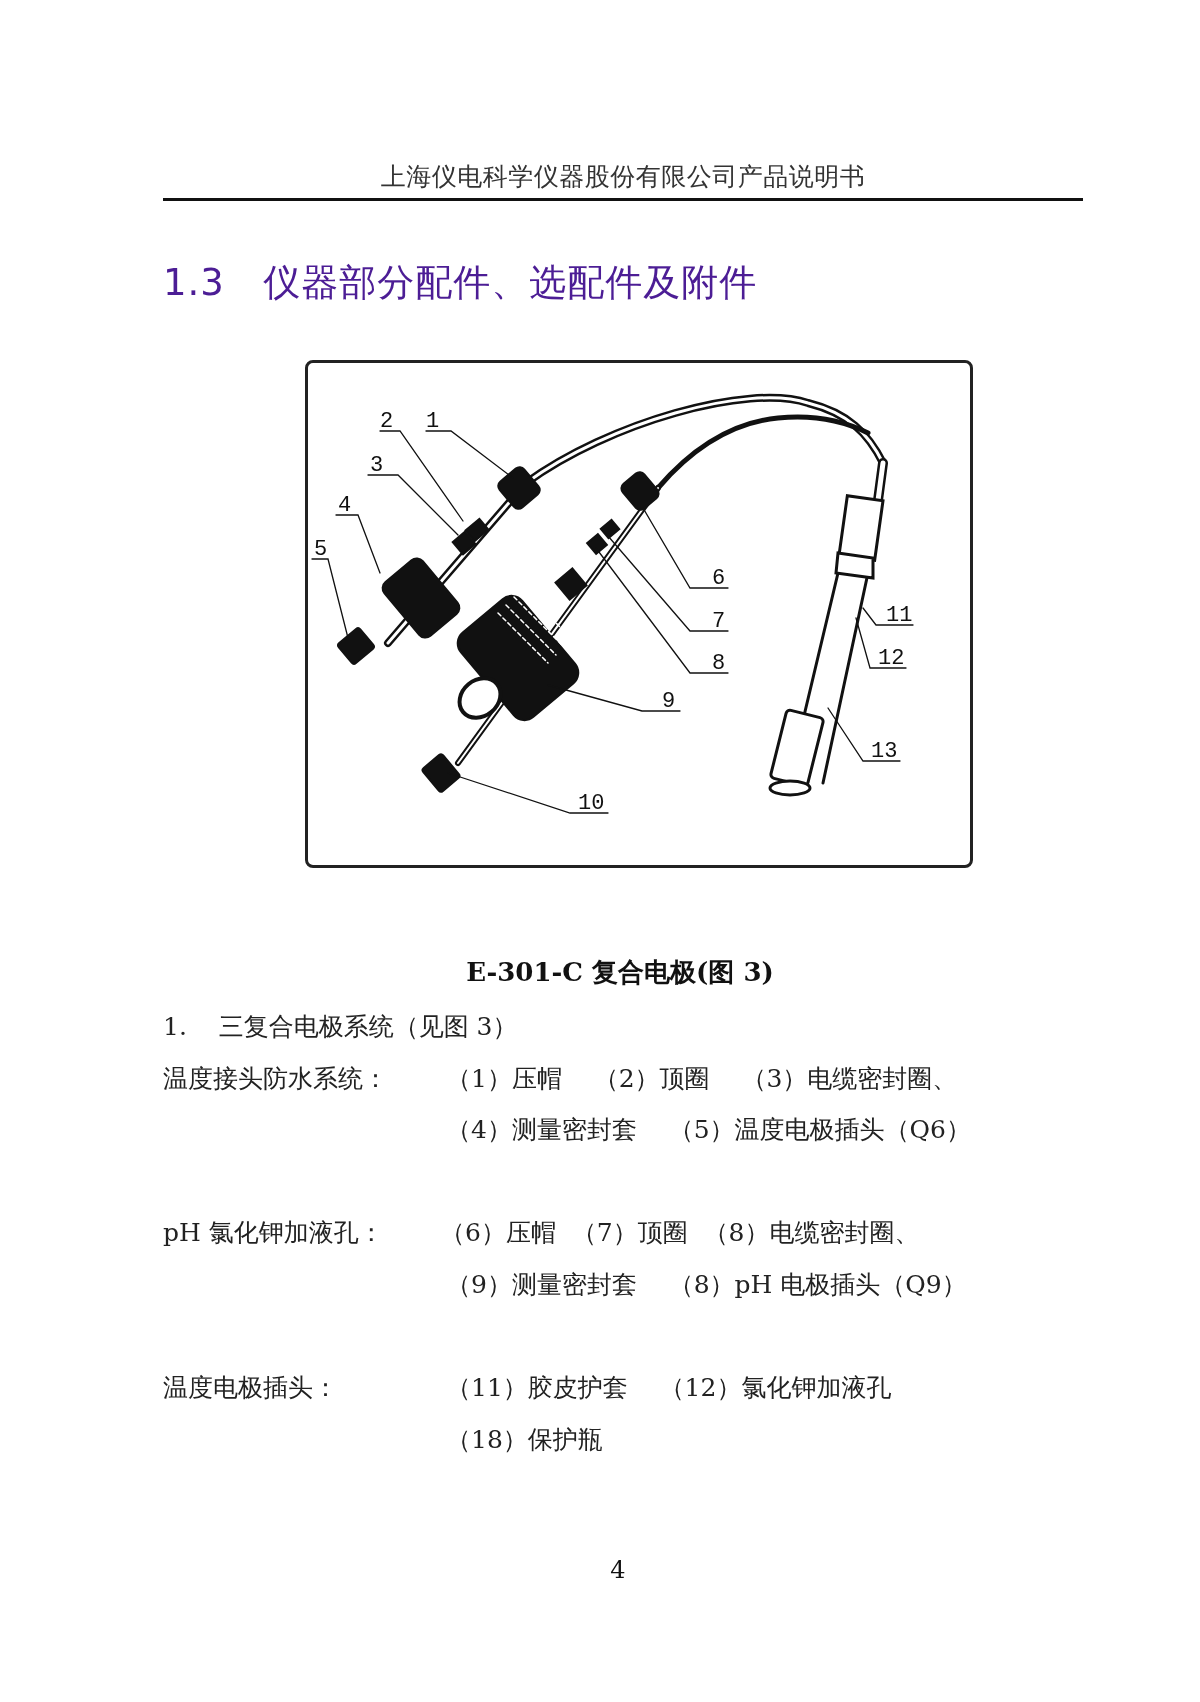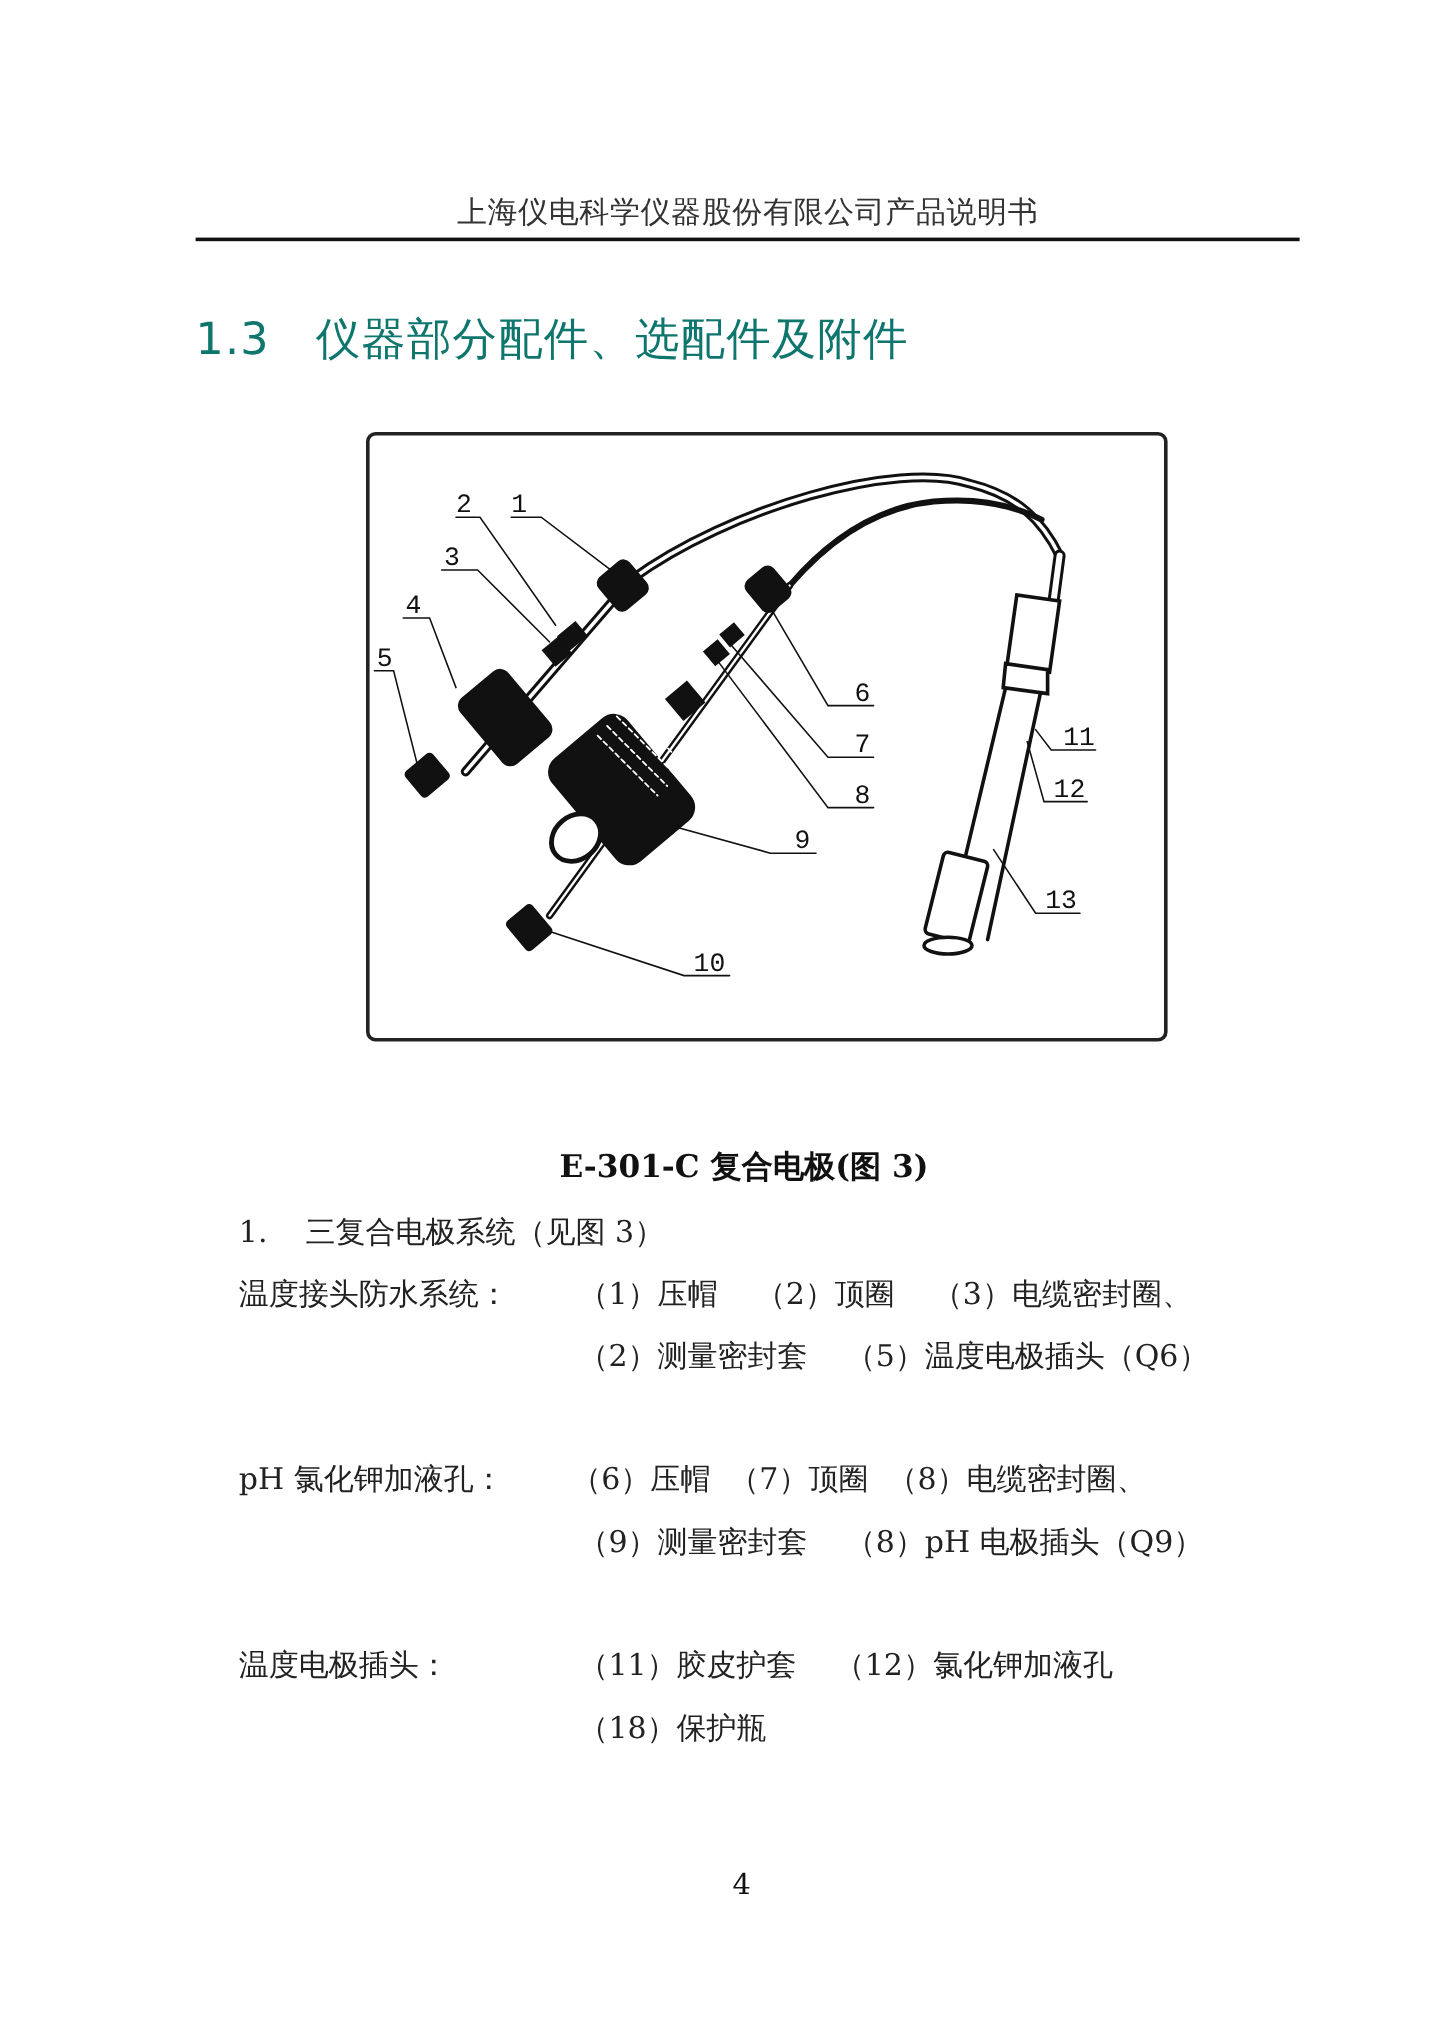--- a/index.html
+++ b/index.html
@@ -3,27 +3,27 @@
 <meta charset="utf-8">
 <style>
   html, body { margin: 0; padding: 0; background: #ffffff; }
   body { width: 1200px; height: 1702px; position: relative; overflow: hidden;
          font-family: "DejaVu Serif", "Liberation Serif", serif; color: #111; }
   .abs { position: absolute; }
   .header-text { left: 0; width: 1246px; top: 160px; text-align: center;
                  font-size: 25px; color: #333; letter-spacing: 0.5px; }
   .header-rule { left: 163px; top: 198px; width: 920px; height: 3px; background: #111; }
   .section-title { left: 163px; top: 258px; font-family: "DejaVu Sans", "Liberation Sans", sans-serif;
-                   font-size: 37px; color: #0f766e; white-space: pre; letter-spacing: 1px; }
+                   font-size: 37px; color: #4c1d95; white-space: pre; letter-spacing: 1px; }
   .figure-box { left: 305px; top: 360px; width: 668px; height: 508px;
                 border: 3px solid #222; border-radius: 8px; box-sizing: border-box; background: #fff; }
   .figure-box svg { position: absolute; left: 0; top: 0; }
   .caption { left: 0; width: 1240px; top: 955px; text-align: center; font-size: 26px;
              font-weight: bold; color: #111; }
-  .line { left: 163px; font-size: 25px; white-space: pre; color: #222; margin-left: 36px; }
+  .line { left: 163px; font-size: 25px; white-space: pre; color: #222; }
   .indent { left: 446px; text-align: center; }
   .page-num { left: 0; width: 1236px; top: 1556px; text-align: center; font-size: 24px; }
 </style>
 </head>
 <body>
 
 <div class="abs header-text">上海仪电科学仪器股份有限公司产品说明书</div>
 <div class="abs header-rule"></div>
 
 <div class="abs section-title"><span>1.3</span>   <span>仪器部分配件、选配件及附件</span></div>
@@ -97,21 +97,21 @@
     </g>
   </svg>
 </div>
 
 <div class="abs caption">E-301-C 复合电极(图 3)</div>
 
 <div class="abs line" style="top:1010px">1.    三复合电极系统（见图 3）</div>
 
 <div class="abs line" style="top:1062px">温度接头防水系统：</div>
 <div class="abs line indent" style="top:1062px">（1）压帽    （2）顶圈    （3）电缆密封圈、</div>
-<div class="abs line indent" style="top:1113px">（2）测量密封套    （5）温度电极插头（Q6）</div>
+<div class="abs line indent" style="top:1113px">（4）测量密封套    （5）温度电极插头（Q6）</div>
 
 <div class="abs line" style="top:1216px">pH 氯化钾加液孔：</div>
 <div class="abs line" style="top:1216px; left:440px">（6）压帽  （7）顶圈  （8）电缆密封圈、</div>
 <div class="abs line indent" style="top:1268px">（9）测量密封套    （8）pH 电极插头（Q9）</div>
 
 <div class="abs line" style="top:1371px">温度电极插头：</div>
 <div class="abs line indent" style="top:1371px">（11）胶皮护套    （12）氯化钾加液孔</div>
 <div class="abs line indent" style="top:1423px">（18）保护瓶</div>
 
 <div class="abs page-num">4</div>

